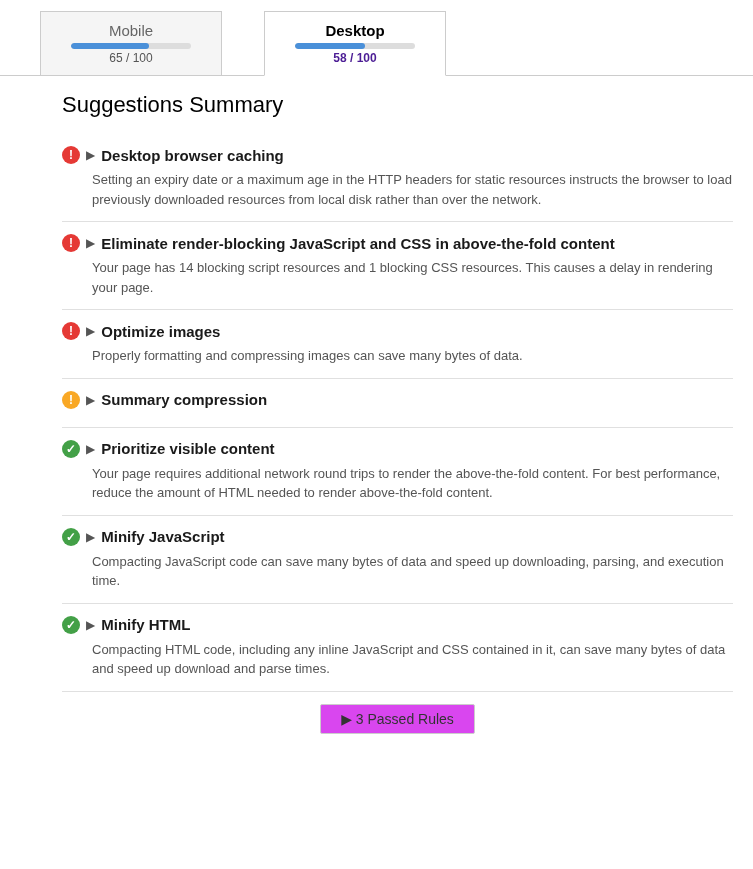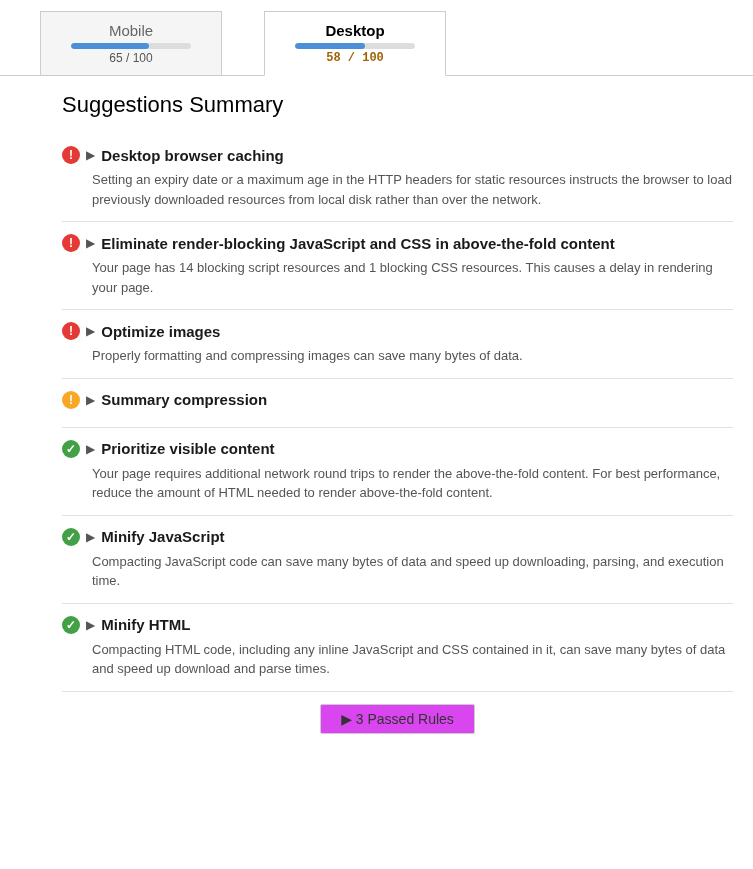--- a/index.html
+++ b/index.html
@@ -37,22 +37,21 @@
       background: #fff;
       border-bottom: 1px solid #fff;
       color: #000;
       font-weight: bold;
     }
     .tab-score {
       font-size: 12px;
       color: #555;
     }
     .tab.active .tab-score {
-      color: #a16207;
-      font-family: Liberation Mono, monospace;
+      color: #4c1d95;
     }
 
     
     .tab-progress-bar {
       height: 6px;
       background: #ddd;
       border-radius: 3px;
       margin: 4px auto 2px auto;
       width: 120px;
       overflow: hidden;

